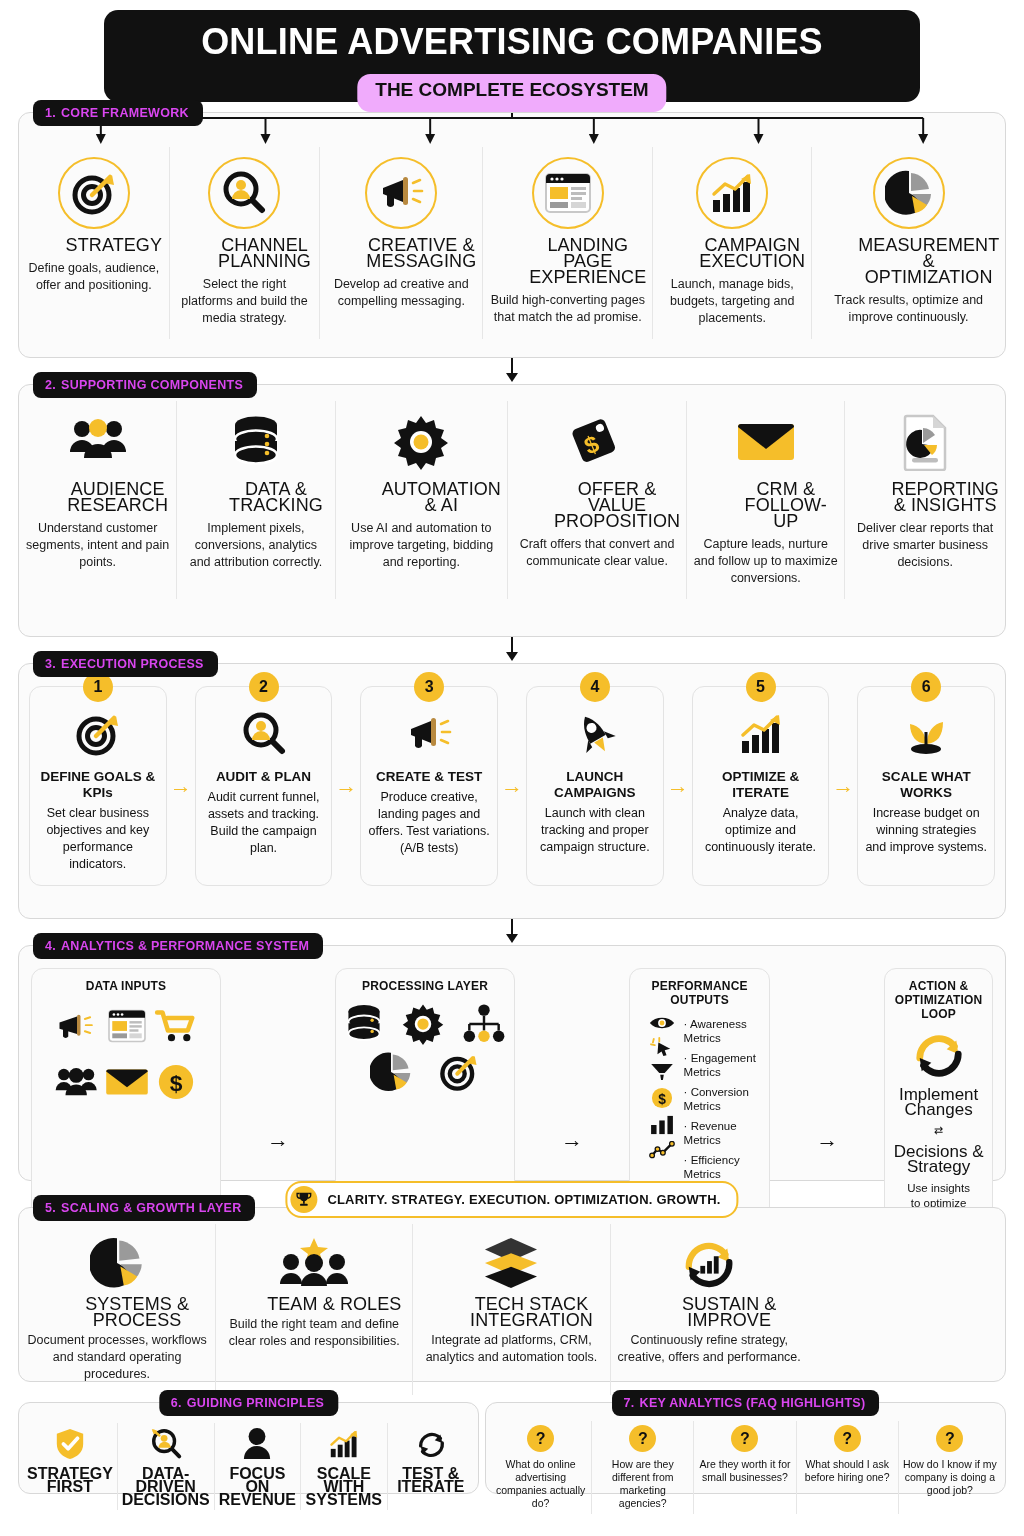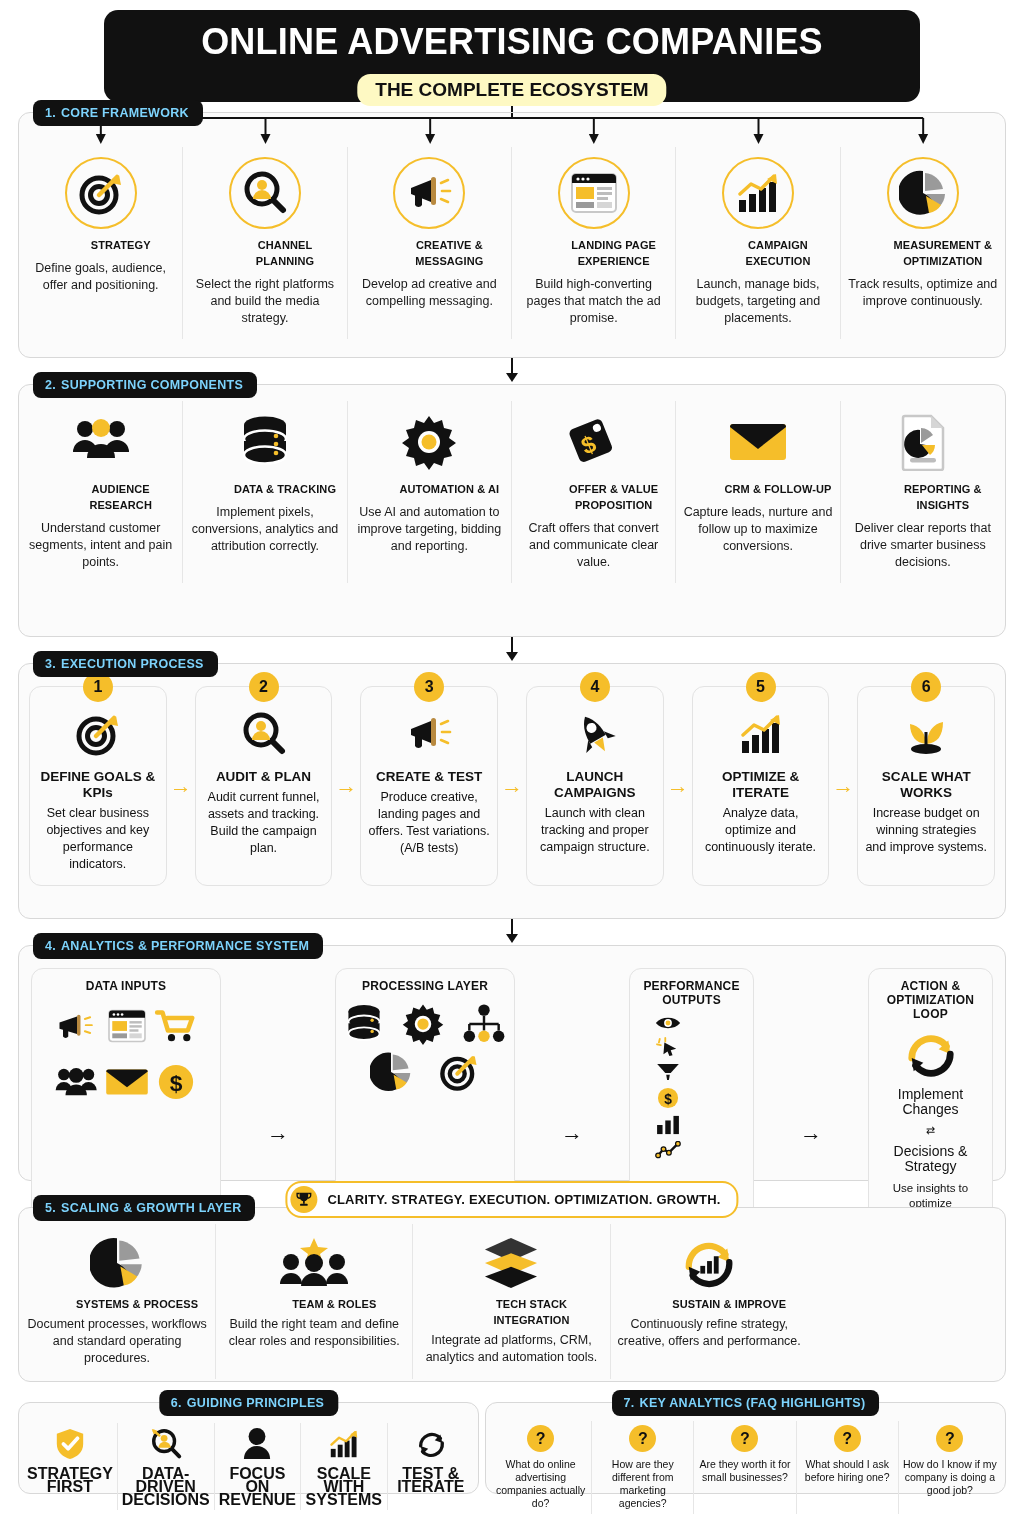--- a/index.html
+++ b/index.html
@@ -19,36 +19,36 @@
     background: #111111; border-radius: 14px;
     display: flex; flex-direction: column; align-items: center; justify-content: flex-start;
     padding-top: 10px;
   }
   .header-title {
     color: #ffffff; font-size: 36px; font-weight: bold; letter-spacing: .2px;
     line-height: 44px; white-space: nowrap;
   }
   .header-sub {
     position: absolute; left: 50%; transform: translateX(-50%); top: 74px;
-    background: #fef9c3; color: #111111; font-weight: bold; font-size: 19px;
-    padding: 5px 18px 5px 18px; border-radius: 13px; white-space: nowrap;
+    background: #f0abfc; color: #111111; font-weight: bold; font-size: 19px;
+    padding: 5px 18px 11px 18px; border-radius: 13px; white-space: nowrap;
     z-index: 4;
   }
 
   
   .section {
     position: relative;
     margin: 0 18px;
     border: 1px solid #d8d8d8;
     border-radius: 12px;
     background: #fbfbfb;
   }
   .sec-label {
     position: absolute; top: -13px; left: 14px;
-    background: #111111; color: #7dd3fc;
+    background: #111111; color: #d946ef;
     font-size: 12.5px; font-weight: bold; letter-spacing: .3px;
     padding: 6px 14px 6px 12px; border-radius: 8px; white-space: nowrap; z-index: 5;
   }
   .sec-label .num { margin-right: 5px; }
 
   
   .connector {
     position: relative; height: 26px; width: 1024px;
   }
   .connector .stem {
@@ -66,21 +66,21 @@
   
   .grid6 { display: grid; grid-template-columns: repeat(6, 1fr); }
   .grid5 { display: grid; grid-template-columns: repeat(5, 1fr); }
   .cell {
     padding: 10px 6px 12px 6px;
     display: flex; flex-direction: column; align-items: center; text-align: center;
     border-right: 1px solid #e6e6e6;
   }
   .cell:last-child { border-right: none; }
   .cell .title {
-    font-size: 11px; font-weight: bold; line-height: 16px; margin-top: 8px;
+    font-size: 18px; font-weight: normal; line-height: 16px; margin-top: 8px;
     letter-spacing: .1px;
     margin-left: 40px;
   }
   .cell .desc { font-size: 12.5px; line-height: 17px; margin-top: 7px; color: #1a1a1a; }
 
   .icon-circle {
     width: 72px; height: 72px; border-radius: 50%;
     border: 2px solid #F5BE2A; display: flex; align-items: center; justify-content: center;
   }
   .iconbox { display: flex; align-items: center; justify-content: center; }
@@ -118,21 +118,21 @@
     font-size: 22px; font-weight: bold; color: #111;
   }
   .icon-grid3 { display: grid; grid-template-columns: repeat(3, 1fr); gap: 10px 4px; margin-top: 10px; width: 100%; padding: 0 14px; }
   .icon-grid3 .iconbox { height: 46px; }
   .proc-row { display: flex; justify-content: center; gap: 18px; margin-top: 10px; }
   .metrics { display: flex; gap: 8px; margin-top: 8px; width: 100%; padding-left: 10px; }
   .metrics-icons { display: flex; flex-direction: column; gap: 6px; align-items: center; width: 40px; }
   .metrics-list { display: flex; flex-direction: column; gap: 6px; padding-top: 2px; }
   .metrics-list li { font-size: 11.5px; line-height: 14px; list-style: none; }
   .metrics-list li::before { content: "· "; }
-  .loop-text { font-size: 14px; line-height: 15px; text-align: center; margin-top: 6px; }
+  .loop-text { font-size: 17px; line-height: 15px; text-align: center; margin-top: 6px; }
   .loop-text.small { font-size: 11px; }
   .loop-body { font-size: 11.5px; line-height: 15px; text-align: center; margin-top: 7px; padding: 0 8px; }
 
   
   .bottom-row { display: flex; gap: 6px; margin: 0 18px; align-items: stretch; }
   .bottom-sec { position: relative; border: 1px solid #d8d8d8; border-radius: 12px; background: #fbfbfb; }
   .bottom-sec .sec-label { left: 50%; transform: translateX(-50%); }
   .mini-grid { display: grid; padding: 20px 4px 8px 4px; }
   .mini-cell {
     display: flex; flex-direction: column; align-items: center; text-align: center;
@@ -672,20 +672,28 @@
             <div class="iconbox">
               <svg width="26" height="18" viewBox="0 0 28 20">
                 <polyline points="3,16 9,9 15,13 25,3" fill="none" stroke="#111" stroke-width="2.6" stroke-linecap="round" stroke-linejoin="round"></polyline>
                 <circle cx="3" cy="16" r="2.6" fill="#F5BE2A" stroke="#111" stroke-width="1.4"></circle>
                 <circle cx="9" cy="9" r="2.6" fill="#F5BE2A" stroke="#111" stroke-width="1.4"></circle>
                 <circle cx="15" cy="13" r="2.6" fill="#F5BE2A" stroke="#111" stroke-width="1.4"></circle>
                 <circle cx="25" cy="3" r="2.6" fill="#F5BE2A" stroke="#111" stroke-width="1.4"></circle>
               </svg>
             </div>
           </div>
+          <ul class="metrics-list">
+            <li>Awareness Metrics</li>
+            <li>Engagement Metrics</li>
+            <li>Conversion Metrics</li>
+            <li>Revenue Metrics</li>
+            <li>Efficiency Metrics</li>
+            <li>Trends &amp; Insights</li>
+          </ul>
         </div>
       </div>
 
       <div class="panel-arrow">→</div>
 
       <div class="panel">
         <div class="ptitle">ACTION &amp; OPTIMIZATION LOOP</div>
         <div class="iconbox" style="margin-top:8px">
           <svg width="56" height="52" viewBox="0 0 58 54">
             <path d="M9 30 A20 20 0 0 1 45 18" fill="none" stroke="#F5BE2A" stroke-width="7" stroke-linecap="round"></path>

